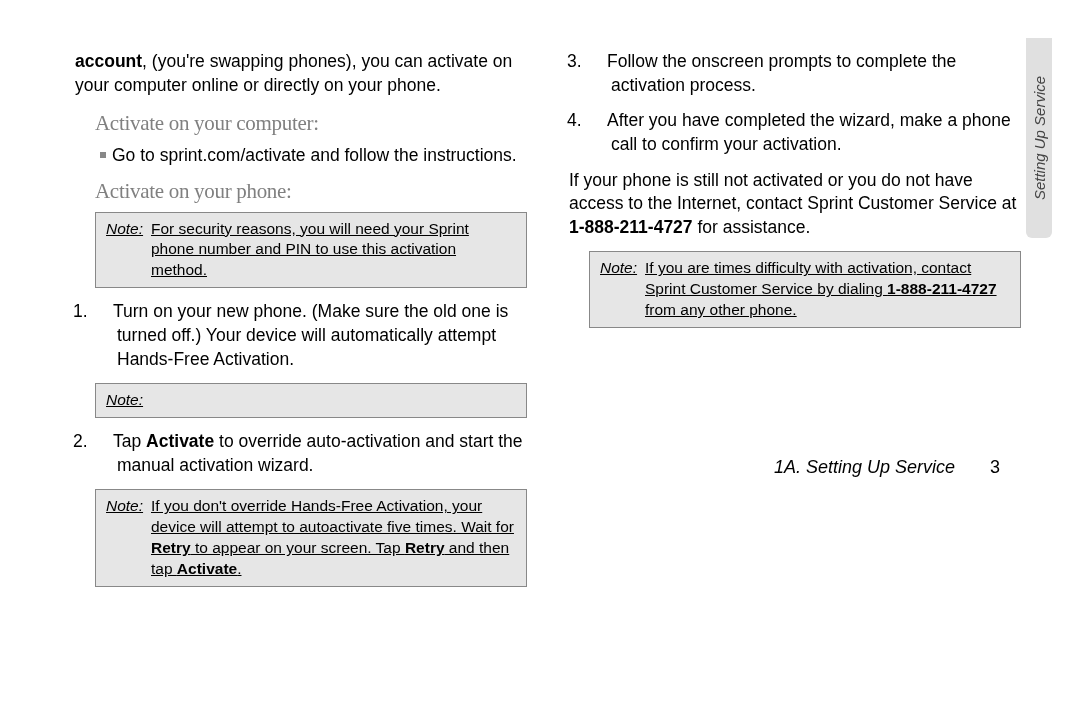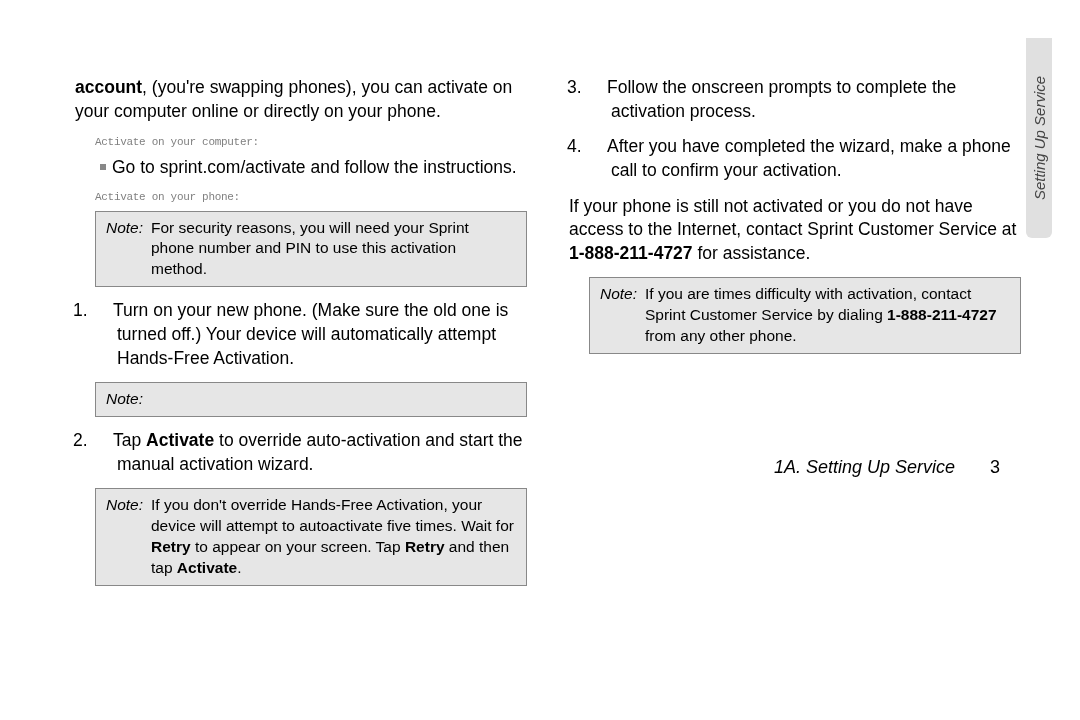--- a/index.html
+++ b/index.html
@@ -10,37 +10,37 @@
     background: #ffffff;
     font-family: Arial, Helvetica, sans-serif;
     color: #000;
     position: relative;
   }
   .page {
     position: relative;
     width: 1080px;
     height: 508px;
     box-sizing: border-box;
-    padding: 76px 40px 40px 75px;
+    padding: 50px 40px 40px 75px;
   }
   .columns {
     display: flex;
     gap: 42px;
   }
   .col {
     width: 452px;
     font-size: 17.5px;
     line-height: 1.35;
   }
   .col p {
     margin: 0 0 12px 0;
   }
   .subhead {
-    font-family: Liberation Mono, monospace;
-    font-size: 11px;
+    font-family: Liberation Serif, serif;
+    font-size: 21px;
     color: #808080;
     margin: 8px 0 6px 20px;
     letter-spacing: -0.3px;
   }
   .bullet-line {
     margin: 0 0 10px 25px;
     text-indent: -15px;
     padding-left: 15px;
   }
   .bullet-square {
@@ -68,20 +68,21 @@
     width: 18px;
     text-align: left;
   }
   .notebox {
     border: 1px solid #888;
     background: #e6e6e6;
     margin: 0 0 12px 20px;
     padding: 6px 10px 6px 10px;
     font-size: 15.5px;
     line-height: 1.35;
+    text-decoration: underline;
   }
   .notebox .nb-row {
     display: flex;
   }
   .notebox .nb-label {
     font-style: italic;
     width: 45px;
     flex-shrink: 0;
   }
   .notebox.tip .nb-label {

